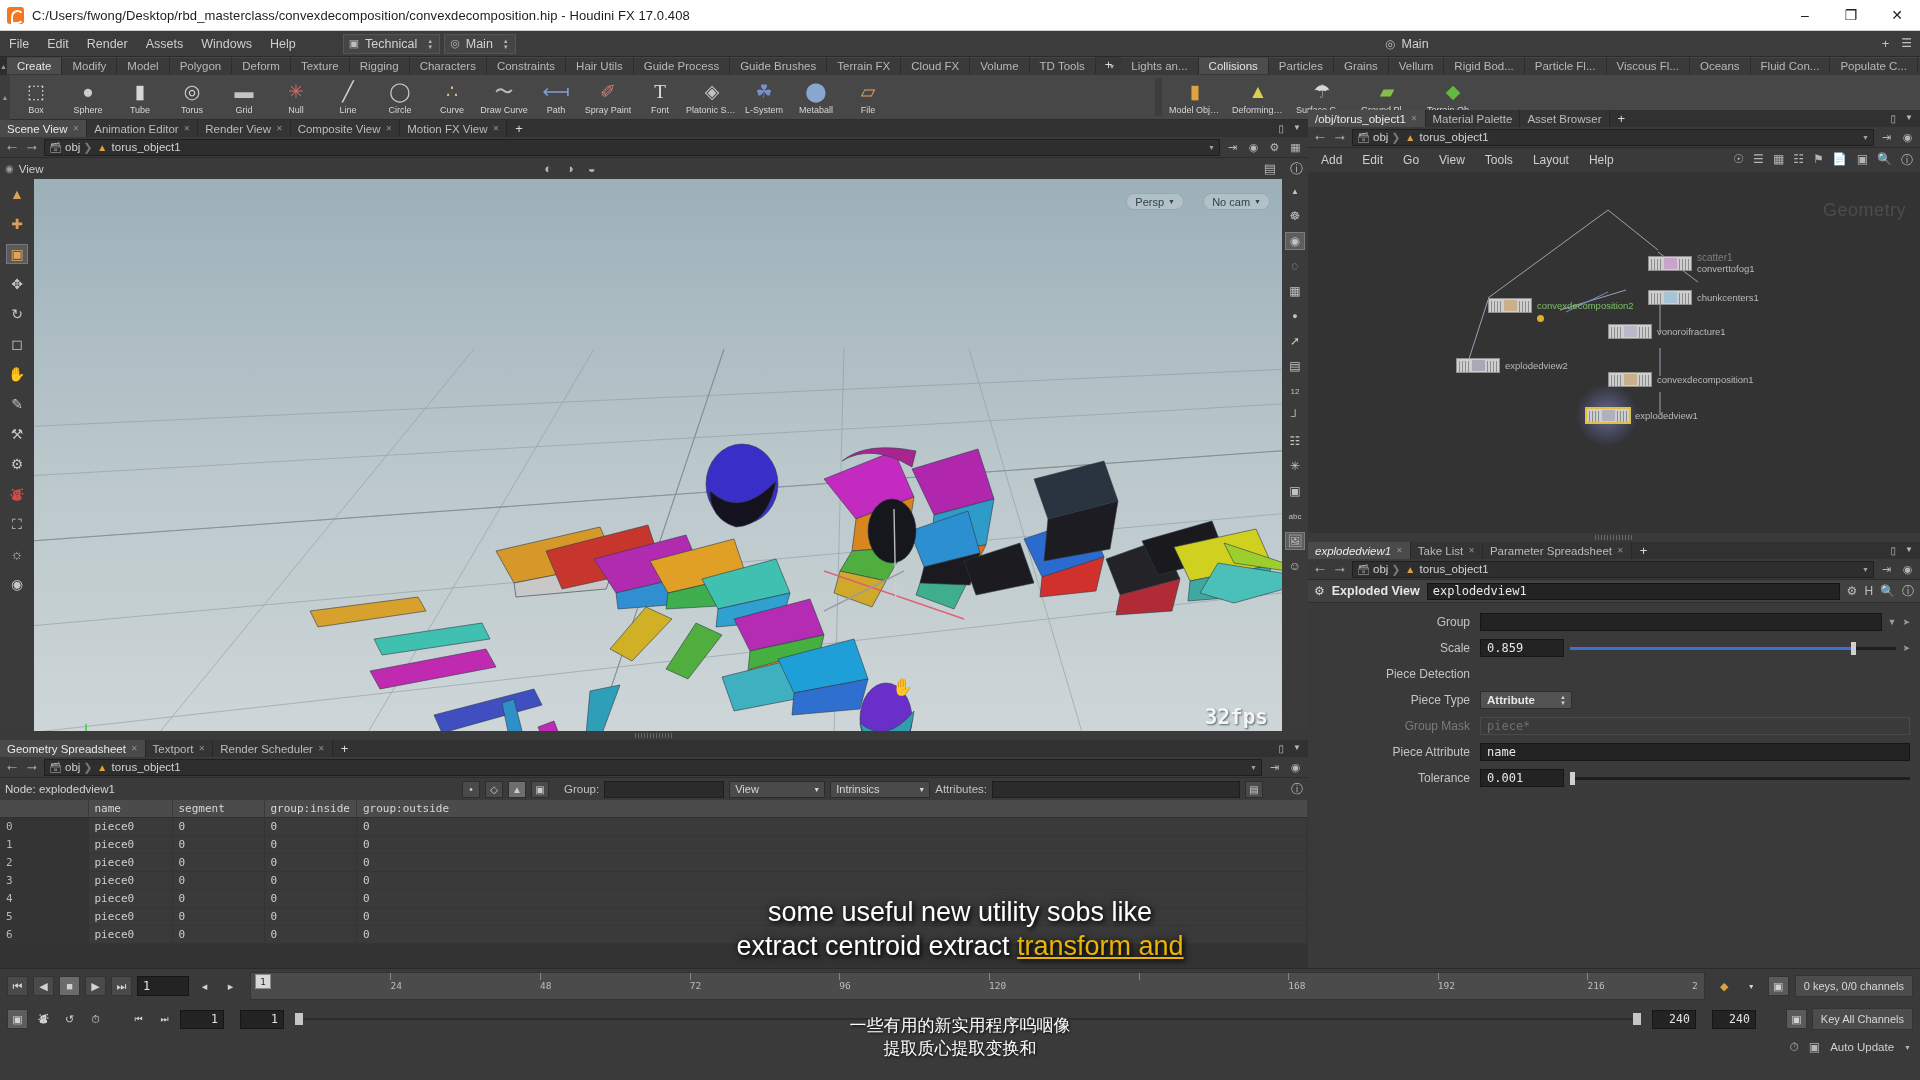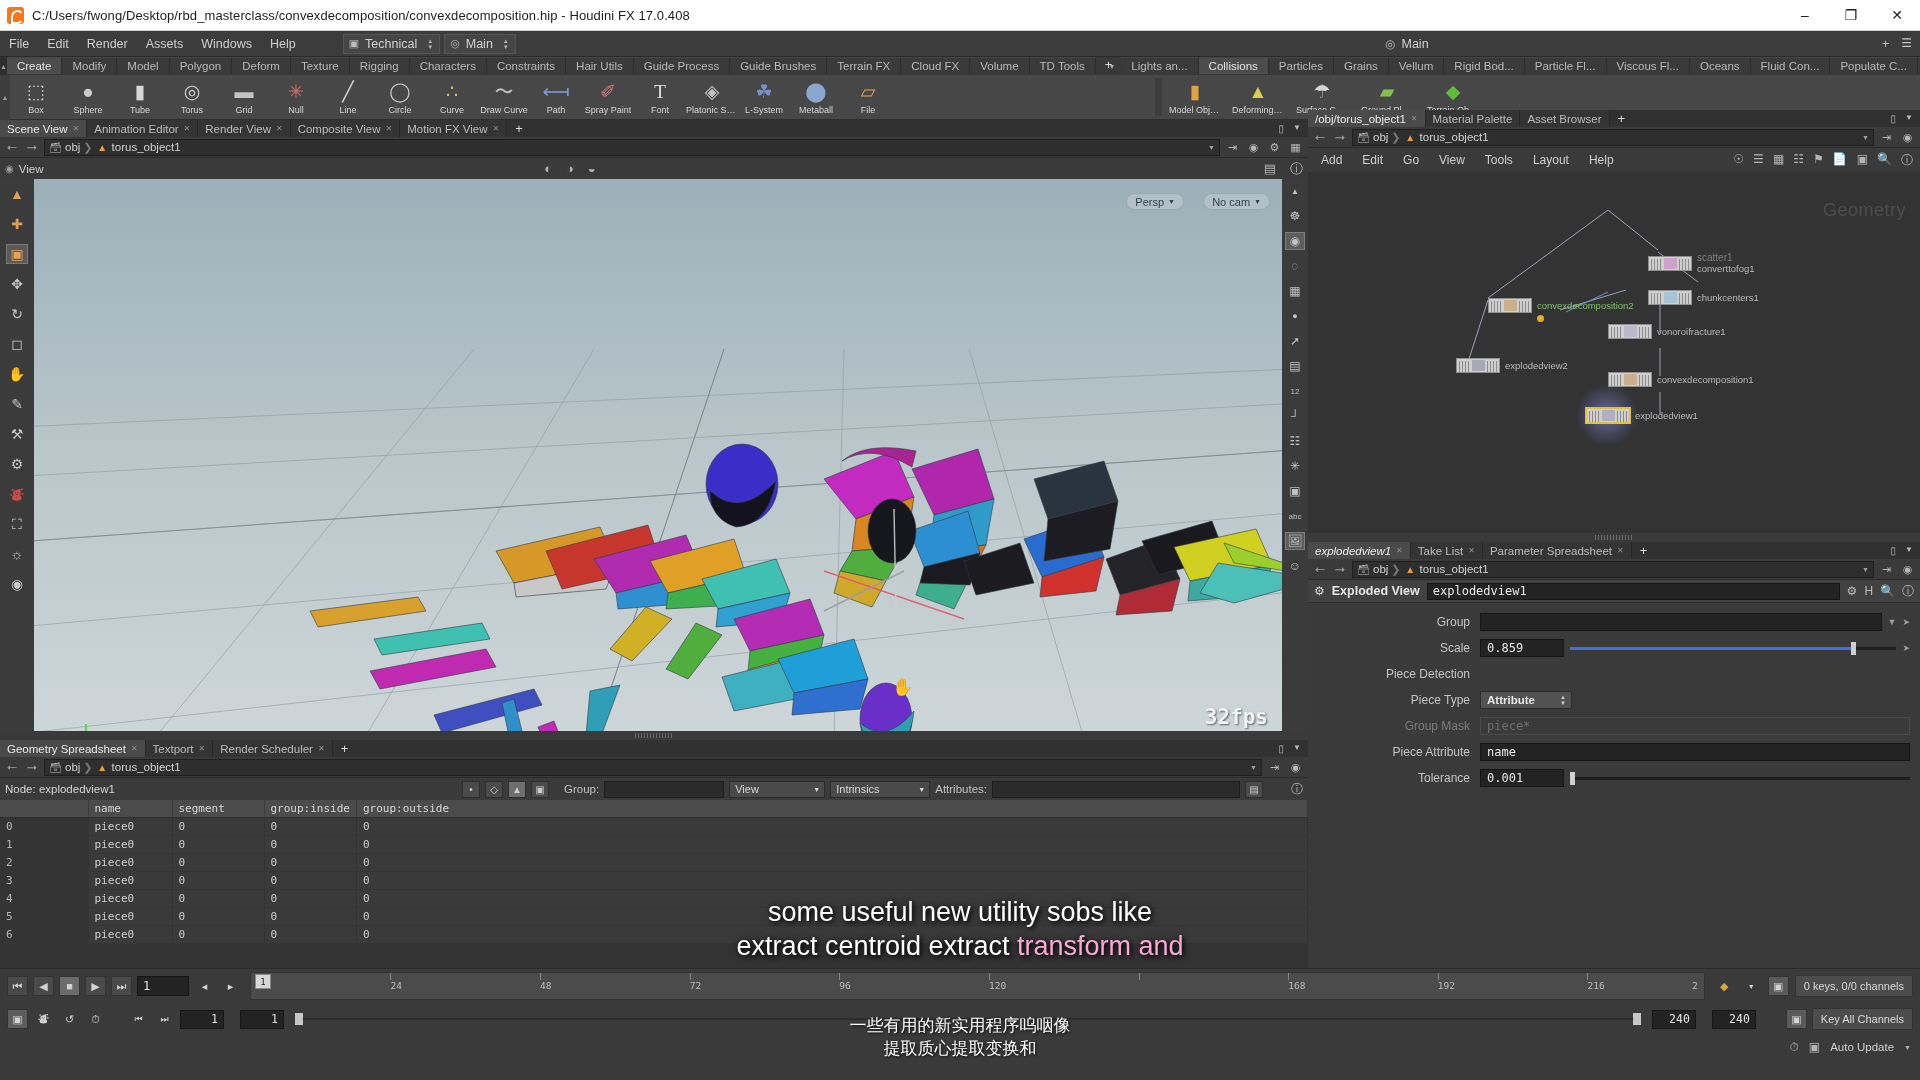--- a/index.html
+++ b/index.html
@@ -256,21 +256,21 @@
     font-size:11.5px; color:#e2e2e2; font-family:"DejaVu Sans Mono", monospace; }
   .tl-row3 { display:flex; align-items:center; justify-content:flex-end; height:24px;
     padding:0 9px; gap:10px; }
   .tl-auto { font-size:11.5px; color:#cfcfcf; }
 
   
   .subs-en { position:absolute; left:0; right:0; top:895px; text-align:center;
     pointer-events:none; line-height:1.27; }
   .subs-en span { font-size:27px; color:#ffffff;
     text-shadow: 2px 2px 4px rgba(0,0,0,.85), 0 0 9px rgba(0,0,0,.6); }
-  .subs-en span.ghost { color:#f9a8d4; }
+  .subs-en span.ghost { color:#eab308;text-decoration:underline; }
   .subs-cn { position:absolute; left:0; right:0; top:1015px; text-align:center;
     pointer-events:none; line-height:1.35; }
   .subs-cn div { font-size:17px; color:#ffffff;
     text-shadow: 1px 1px 3px rgba(0,0,0,.9); }
 </style>
 </head>
 <body>
 
 <div id="app">
 

